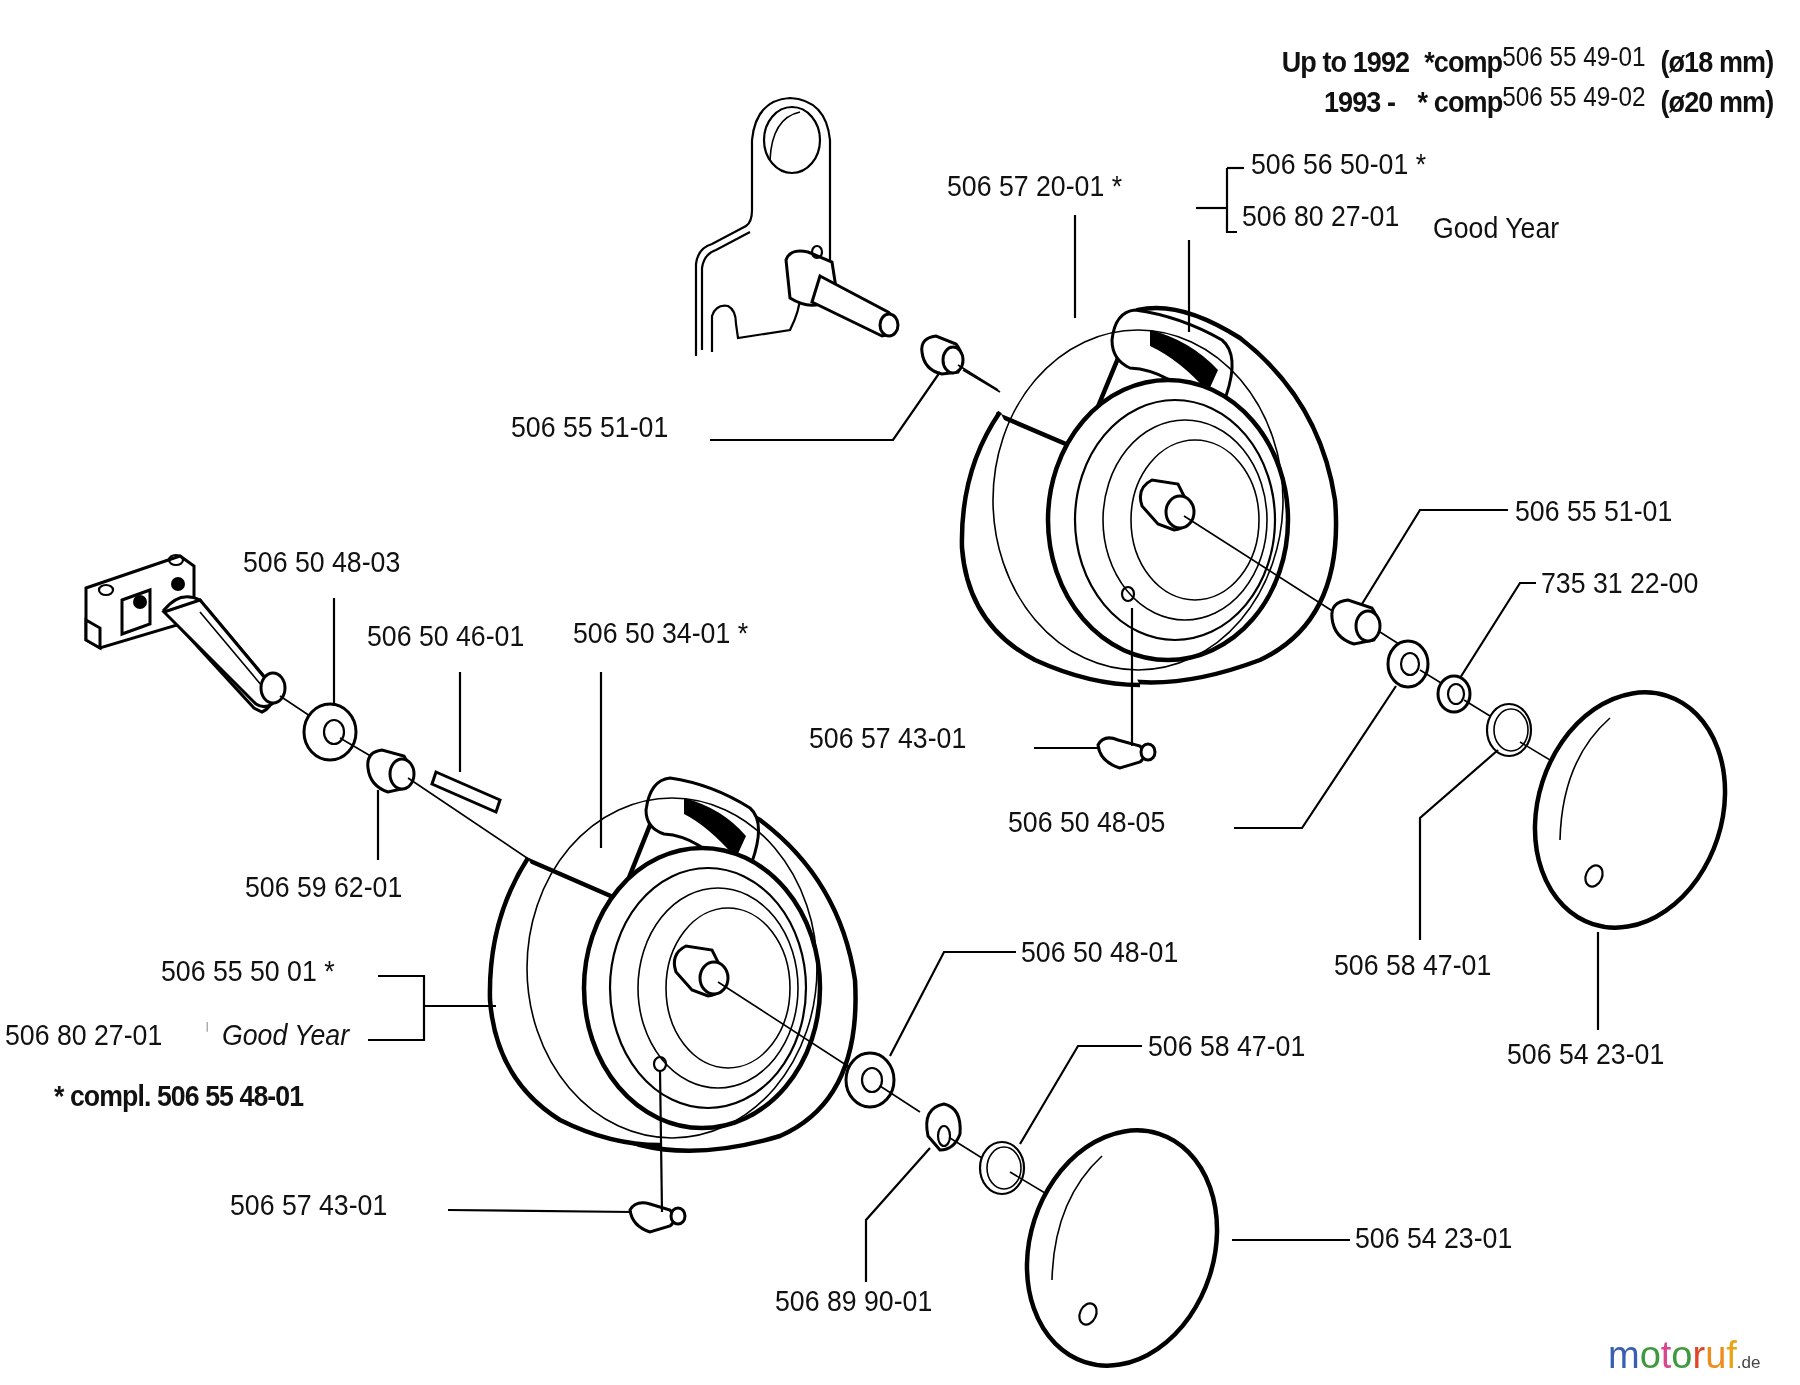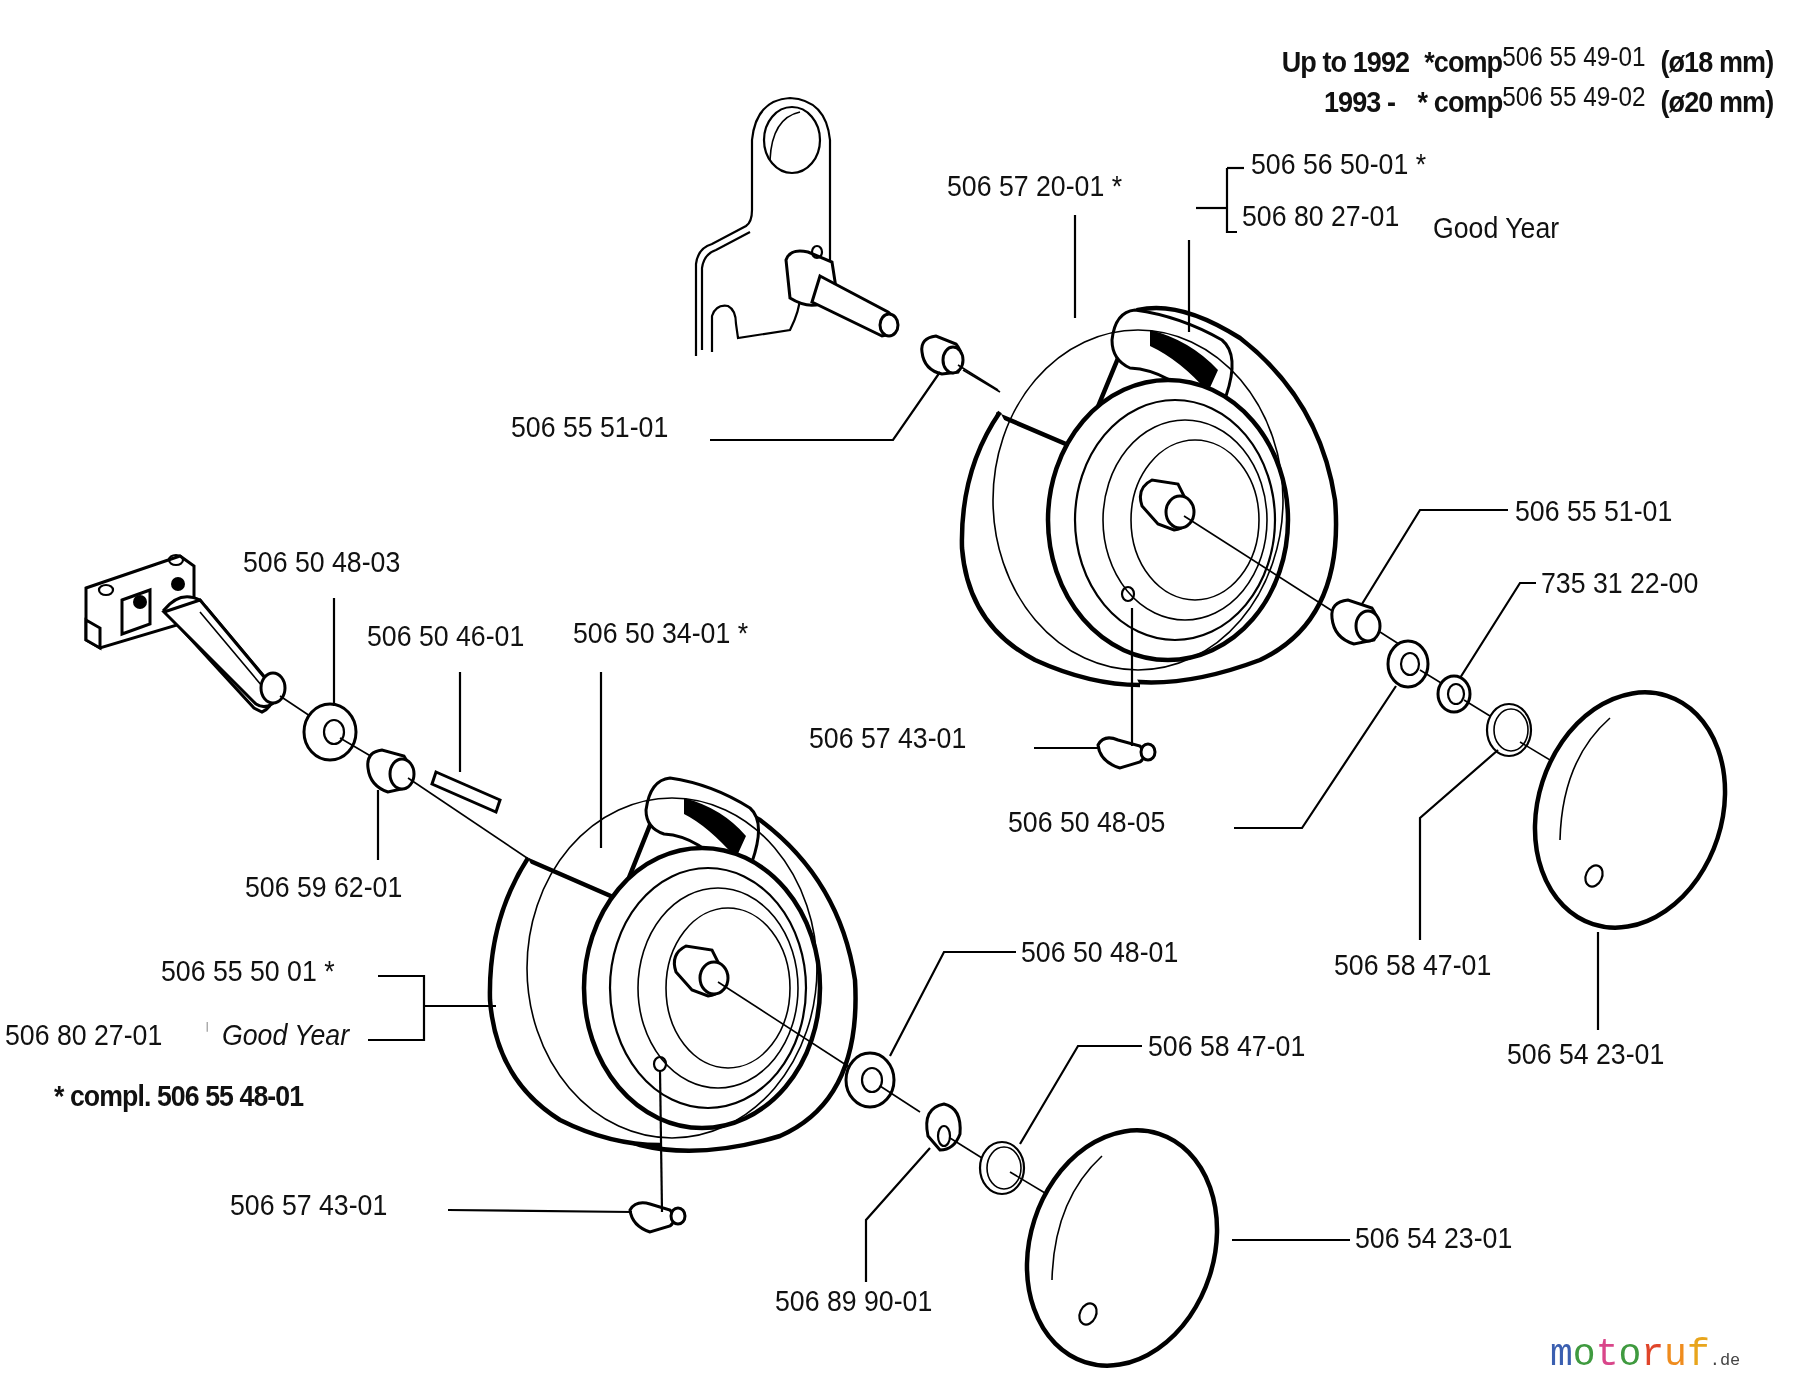--- a/index.html
+++ b/index.html
@@ -3,21 +3,21 @@
 <meta charset="utf-8">
 <style>
   html, body { margin:0; padding:0; background:#ffffff; }
   body { width:1800px; height:1385px; position:relative; overflow:hidden; font-family:"Liberation Sans", sans-serif; }
   #diagram { position:absolute; left:0; top:0; width:1800px; height:1385px; }
   .lbl { position:absolute; font-family:"Liberation Sans", sans-serif; font-size:29px; color:#111; white-space:nowrap; letter-spacing:0px; line-height:1; transform:scaleX(0.92); transform-origin:left top; }
   .bold { font-weight:bold; letter-spacing:-1px; }
   .hdr { position:absolute; right:27px; font-family:"Liberation Sans", sans-serif; font-size:30px; color:#111; white-space:nowrap; line-height:1; transform:scaleX(0.9); transform-origin:right top; }
   .hdr .b { font-weight:bold; letter-spacing:-1px; }
   .hdr .num { font-size:27px; vertical-align:6px; }
-  .logo { position:absolute; left:1550px; top:1336px; font-family:Liberation Mono, monospace; font-size:38px; line-height:1; white-space:nowrap; }
+  .logo { position:absolute; left:1608px; top:1336px; font-family:Liberation Sans, sans-serif; font-size:38px; line-height:1; white-space:nowrap; }
   .logo .de { font-size:17px; color:#444; }
   svg .ln { fill:none; stroke:#000; stroke-width:2.2; }
   svg .thin { fill:none; stroke:#000; stroke-width:1.6; }
   svg .thick { fill:#fff; stroke:#000; stroke-width:4.5; }
   svg .part { fill:#fff; stroke:#000; stroke-width:3; }
   svg .blk { fill:#000; stroke:none; }
 </style>
 </head>
 <body>
 

